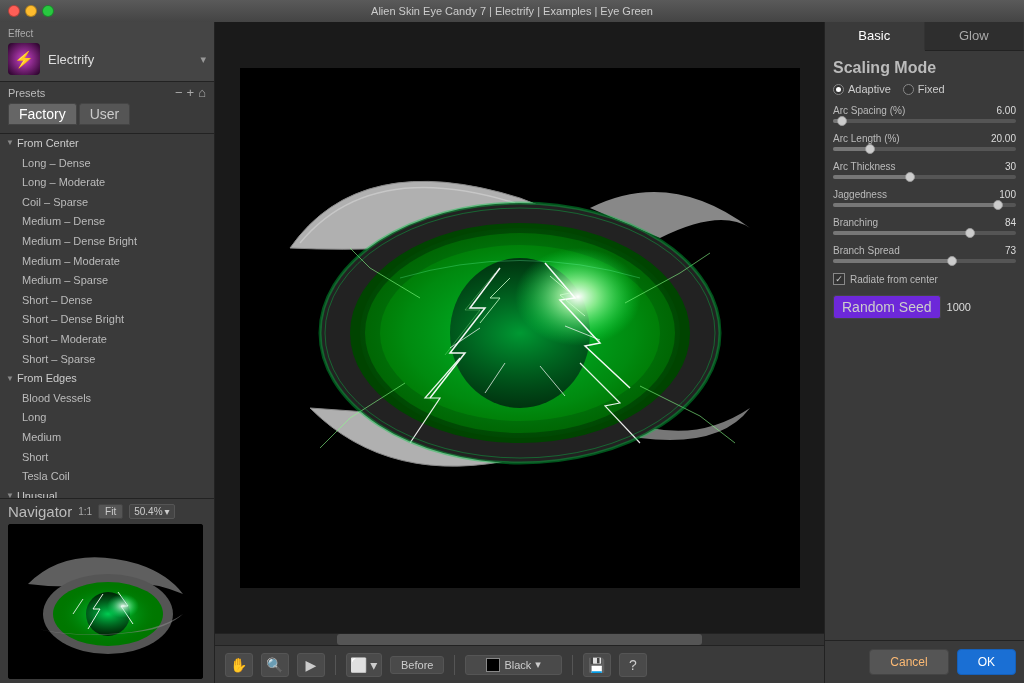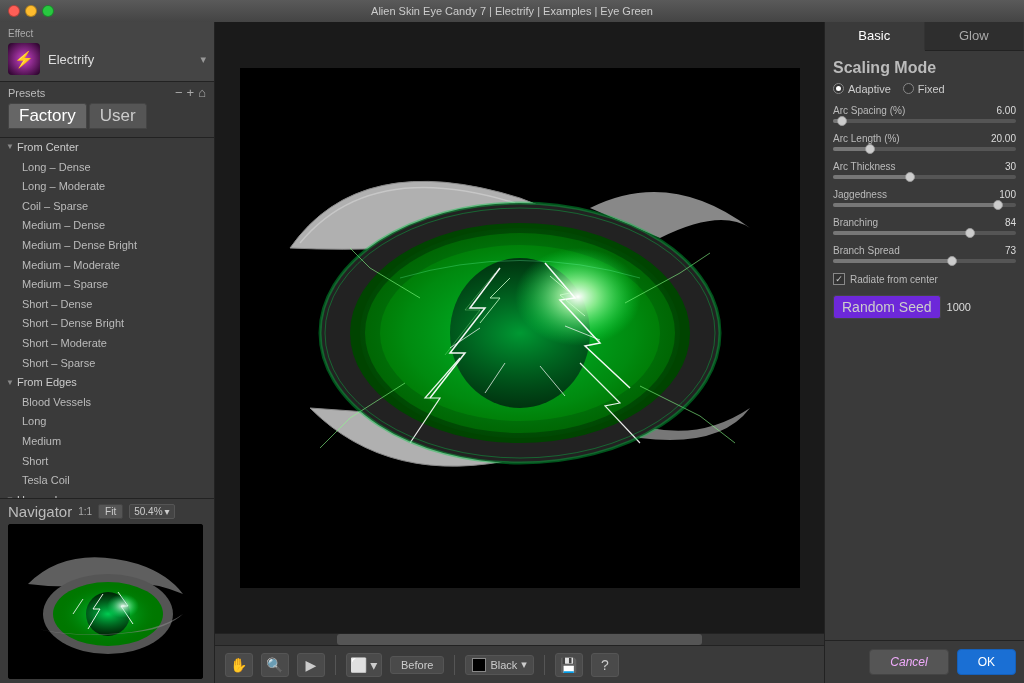--- a/index.html
+++ b/index.html
@@ -133,21 +133,21 @@
     .preset-tabs {
       display: flex;
       gap: 2px;
       margin-bottom: 4px;
     }
     .preset-tab {
       padding: 2px 10px;
       background: #555;
       border-radius: 3px 3px 0 0;
       cursor: pointer;
-      font-size: 17px;
+      font-size: 14px;
       color: #ccc;
       border: 1px solid #444;
     }
     .preset-tab.active {
       background: #666;
       color: #fff;
     }
 
     
     .preset-tree {
@@ -304,21 +304,21 @@
       border-radius: 3px;
       padding: 2px 10px;
       color: #ccc;
       font-size: 11px;
       cursor: pointer;
     }
     .toolbar-color-btn {
       background: #4a4a4a;
       border: 1px solid #555;
       border-radius: 3px;
-      padding: 2px 6px;
+      padding: 2px 20px;
       color: #ccc;
       font-size: 11px;
       cursor: pointer;
       display: flex;
       align-items: center;
       gap: 4px;
     }
     .color-swatch {
       width: 14px;
       height: 14px;
@@ -376,21 +376,21 @@
     }
 
     
     .radio-group {
       display: flex;
       gap: 12px;
       margin-bottom: 10px;
     }
     .radio-item {
       display: flex;
-      align-items: flex-start;
+      align-items: flex-end;
       gap: 4px;
       font-size: 11px;
       color: #ccc;
     }
     .radio-dot {
       width: 11px;
       height: 11px;
       border-radius: 50%;
       border: 1px solid #888;
       background: #333;
@@ -502,22 +502,21 @@
     }
     .footer-btn {
       padding: 5px 20px;
       border-radius: 4px;
       font-size: 12px;
       cursor: pointer;
       border: 1px solid #444;
     }
     .footer-btn.cancel {
       background: #555;
-      color: #f0abfc;
-      font-style: italic;
+      color: #fdba74;
     }
     .footer-btn.ok {
       background: #1a6fd4;
       color: #fff;
       border-color: #1560ba;
     }
   </style>
 </head>
 <body>
 

